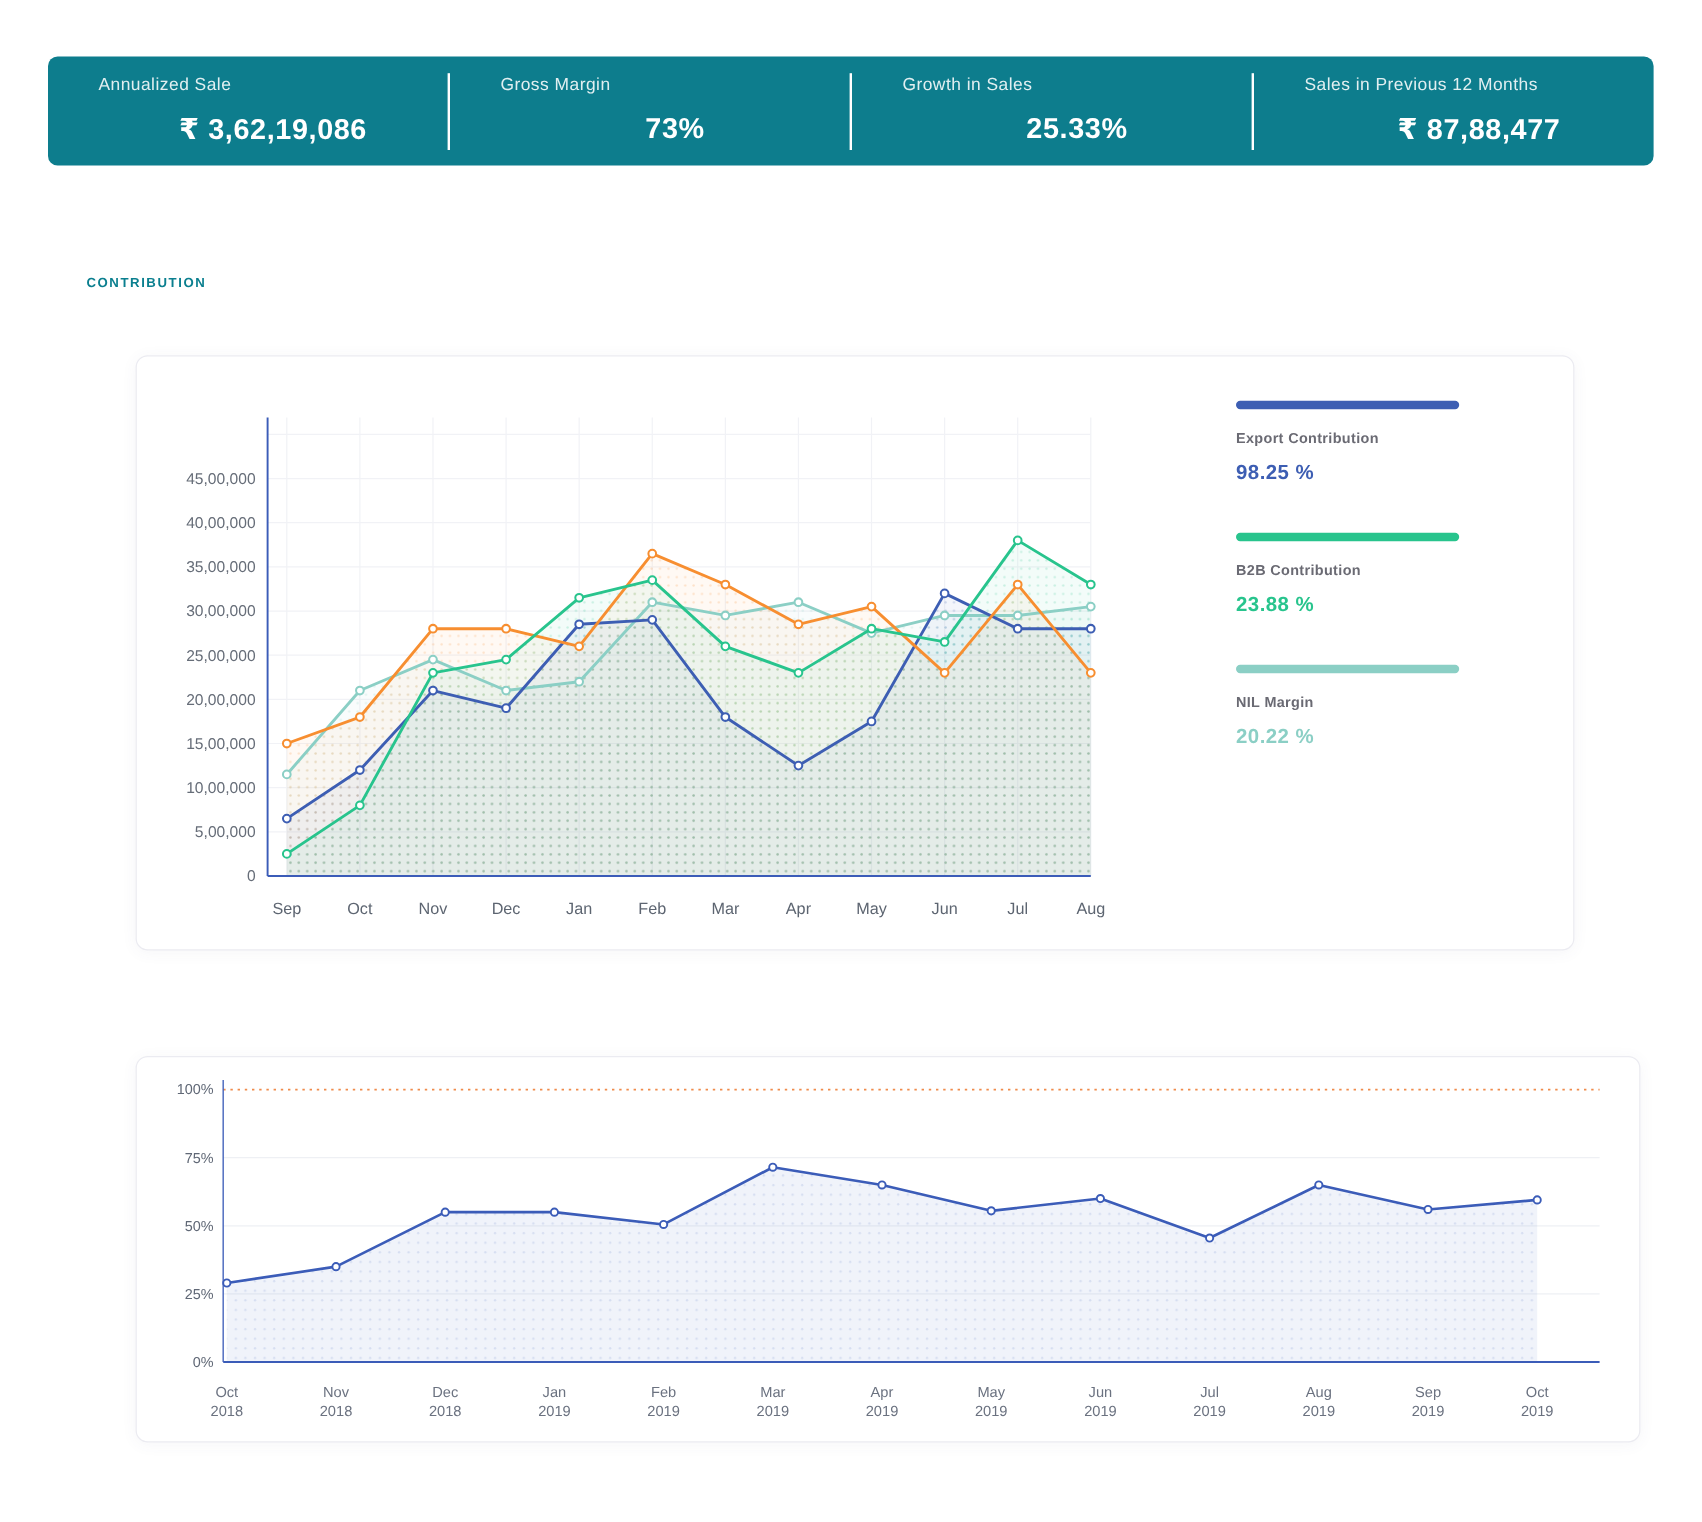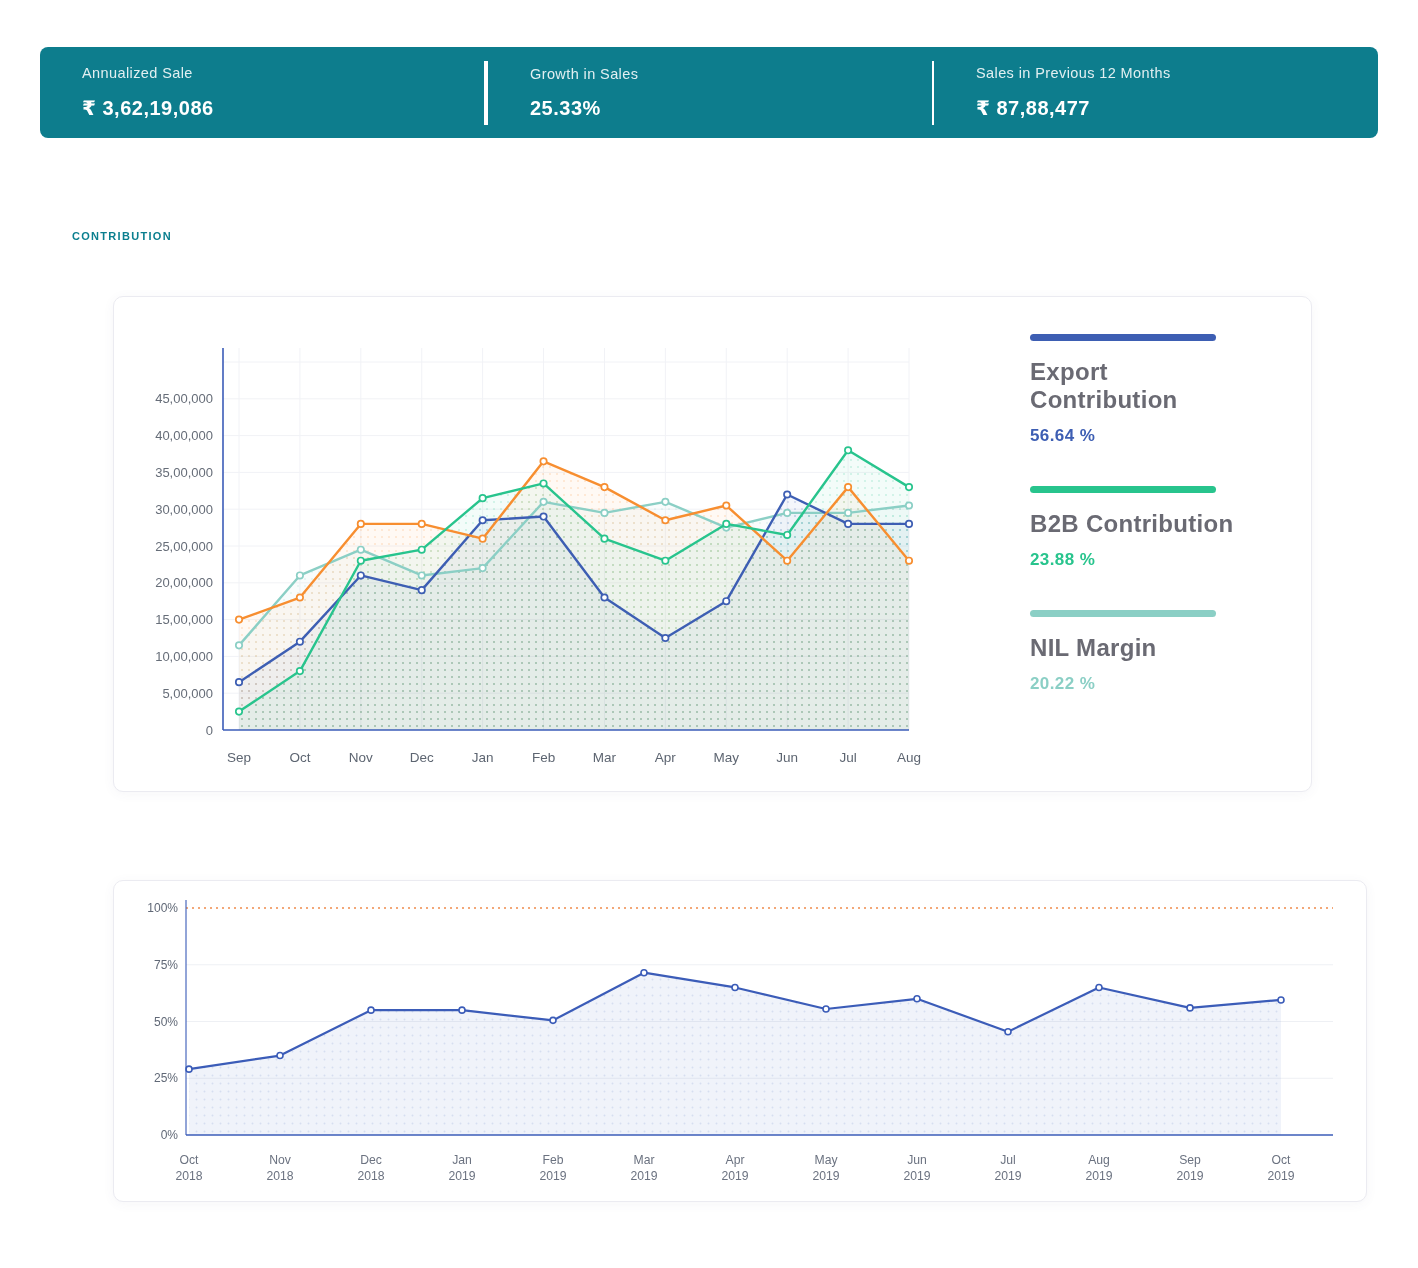--- a/index.html
+++ b/index.html
@@ -1,47 +1,51 @@
 <!DOCTYPE html>
 <html><head>
 <meta charset="utf-8">
 <style>
   html,body{margin:0;padding:0;background:#fff;}
   body{width:1418px;height:1268px;position:relative;font-family:"Liberation Sans","DejaVu Sans",sans-serif;}
 
   .kpi-bar{position:absolute;left:40px;top:47px;width:1338px;height:91px;background:#0d7d8d;border-radius:8px;display:flex;align-items:stretch;}
   .kpi{flex:1;display:flex;flex-direction:column;justify-content:center;padding-left:42px;}
   .kpi-label{font-size:14.5px;color:rgba(255,255,255,0.88);letter-spacing:.4px;margin-bottom:15px;}
-  .kpi-value{font-size:20px;font-weight:bold;color:#fff;letter-spacing:.5px;}
+  .kpi-value{font-size:24px;font-weight:bold;color:#fff;letter-spacing:.5px;text-align:center;}
   .kpi-divider{width:2px;background:#fff;align-self:center;height:64px;}
 
   .section-title{position:absolute;left:72px;top:230px;margin:0;font-size:11px;font-weight:bold;color:#0b7f8f;letter-spacing:1.3px;}
 
   .card{position:absolute;background:#fff;border:1px solid #ebebf1;border-radius:10px;box-shadow:0 2px 12px rgba(70,70,110,0.05);}
   .main-card{left:113px;top:296px;width:1197px;height:494px;}
   .trend-card{left:113px;top:880px;width:1252px;height:320px;}
   .chart-svg{position:absolute;left:0;top:0;}
 
   .legend{position:absolute;left:916px;top:37px;width:230px;}
   .legend-item{margin-bottom:40px;cursor:pointer;}
   .pill{width:186px;height:7px;border-radius:4px;background:#ccc;}
-  .legend-label{margin-top:17px;font-size:24px;font-weight:bold;color:#6a6a73;letter-spacing:.3px;}
+  .legend-label{margin-top:17px;font-size:12px;font-weight:bold;color:#6a6a73;letter-spacing:.3px;}
   .legend-value{margin-top:12px;font-size:17px;font-weight:bold;letter-spacing:.4px;}
 
   svg text{font-family:"Liberation Sans","DejaVu Sans",sans-serif;}
 </style>
 </head>
 <body>
 
 <div class="kpi-bar" style="background: rgb(13, 125, 141);">
   <div class="kpi">
     <div class="kpi-label">Annualized Sale</div>
     <div class="kpi-value">₹ 3,62,19,086</div>
   </div>
   <div class="kpi-divider"></div>
+  <div class="kpi">
+    <div class="kpi-label">Gross Margin</div>
+    <div class="kpi-value">73%</div>
+  </div>
   <div class="kpi-divider"></div>
   <div class="kpi">
     <div class="kpi-label">Growth in Sales</div>
     <div class="kpi-value">25.33%</div>
   </div>
   <div class="kpi-divider"></div>
   <div class="kpi">
     <div class="kpi-label">Sales in Previous 12 Months</div>
     <div class="kpi-value">₹ 87,88,477</div>
   </div>
@@ -169,21 +173,21 @@
       <circle cx="673.1818181818181" cy="237.96" r="3.2" fill="#fff" stroke="#28c48d" stroke-width="1.7"></circle>
       <circle cx="734.090909090909" cy="153.32000000000005" r="3.2" fill="#fff" stroke="#28c48d" stroke-width="1.7"></circle>
       <circle cx="795" cy="190.12000000000003" r="3.2" fill="#fff" stroke="#28c48d" stroke-width="1.7"></circle>
       <line x1="109" y1="51" x2="109" y2="433" stroke="#3b5cb8" stroke-width="1.6"></line>
       <line x1="109" y1="433" x2="795" y2="433" stroke="#3b5cb8" stroke-width="1.6"></line>
     </svg>
   <div class="legend">
     <div class="legend-item">
       <div class="pill" style="background: rgb(61, 94, 179);"></div>
       <div class="legend-label">Export Contribution</div>
-      <div class="legend-value" style="color: rgb(61, 94, 179);">56.64 %</div>
+      <div class="legend-value" style="color: rgb(61, 94, 179);">98.25 %</div>
     </div>
     <div class="legend-item">
       <div class="pill" style="background: rgb(40, 196, 141);"></div>
       <div class="legend-label">B2B Contribution</div>
       <div class="legend-value" style="color: rgb(40, 196, 141);">23.88 %</div>
     </div>
     <div class="legend-item">
       <div class="pill" style="background: rgb(139, 207, 197);"></div>
       <div class="legend-label">NIL Margin</div>
       <div class="legend-value" style="color: rgb(139, 207, 197);">20.22 %</div>

